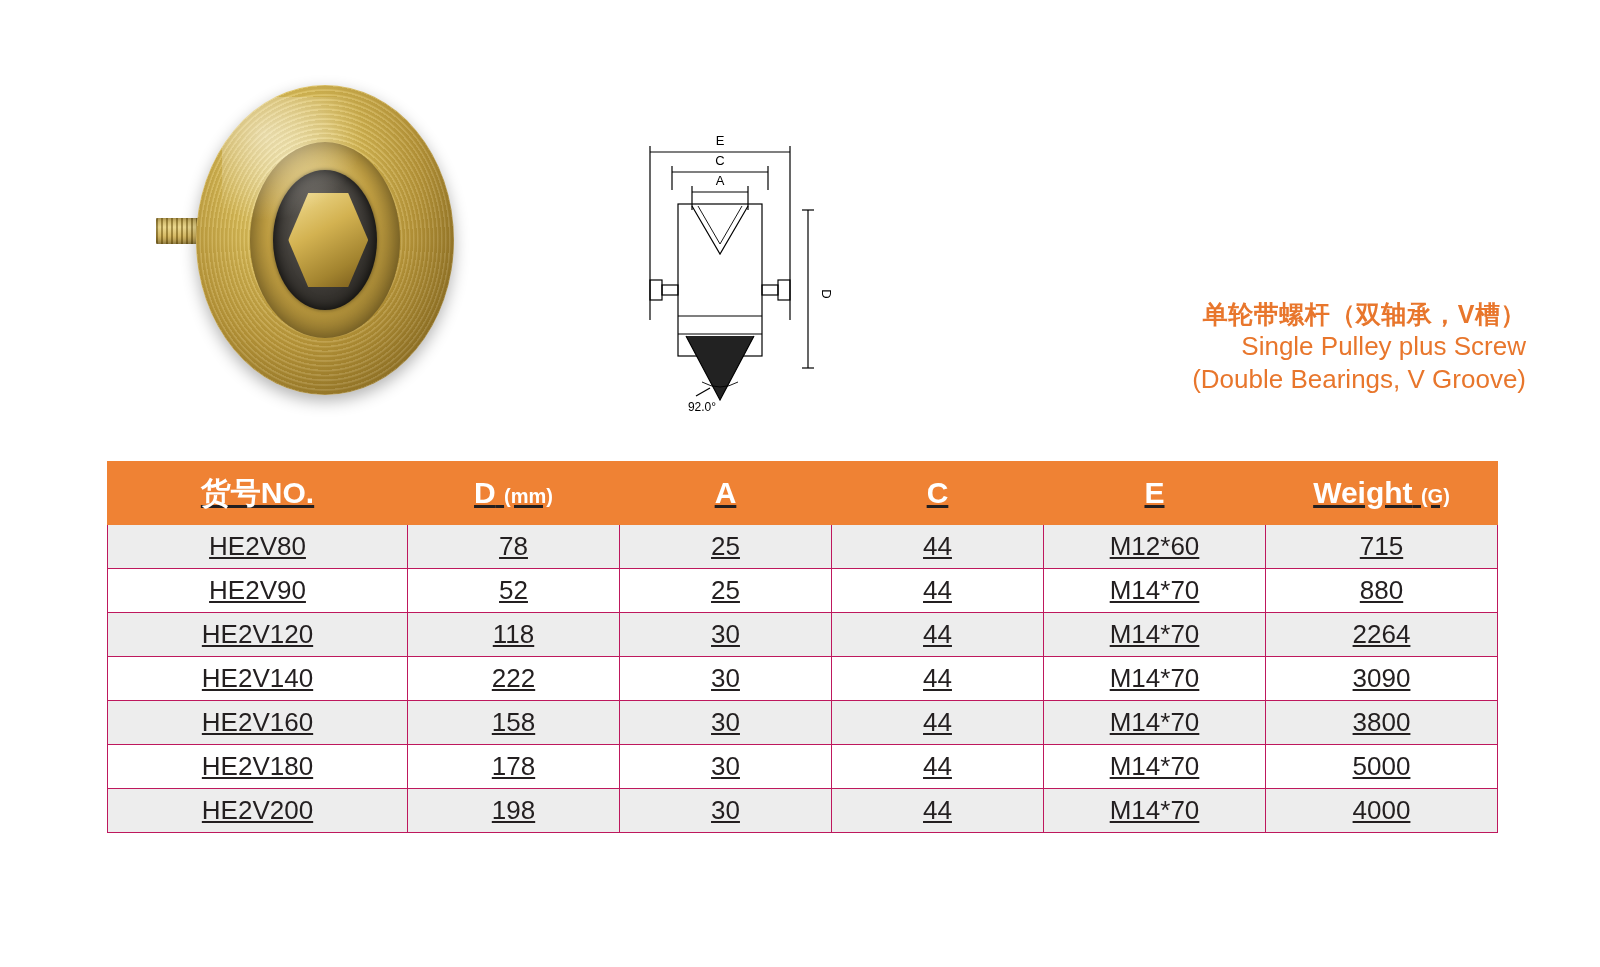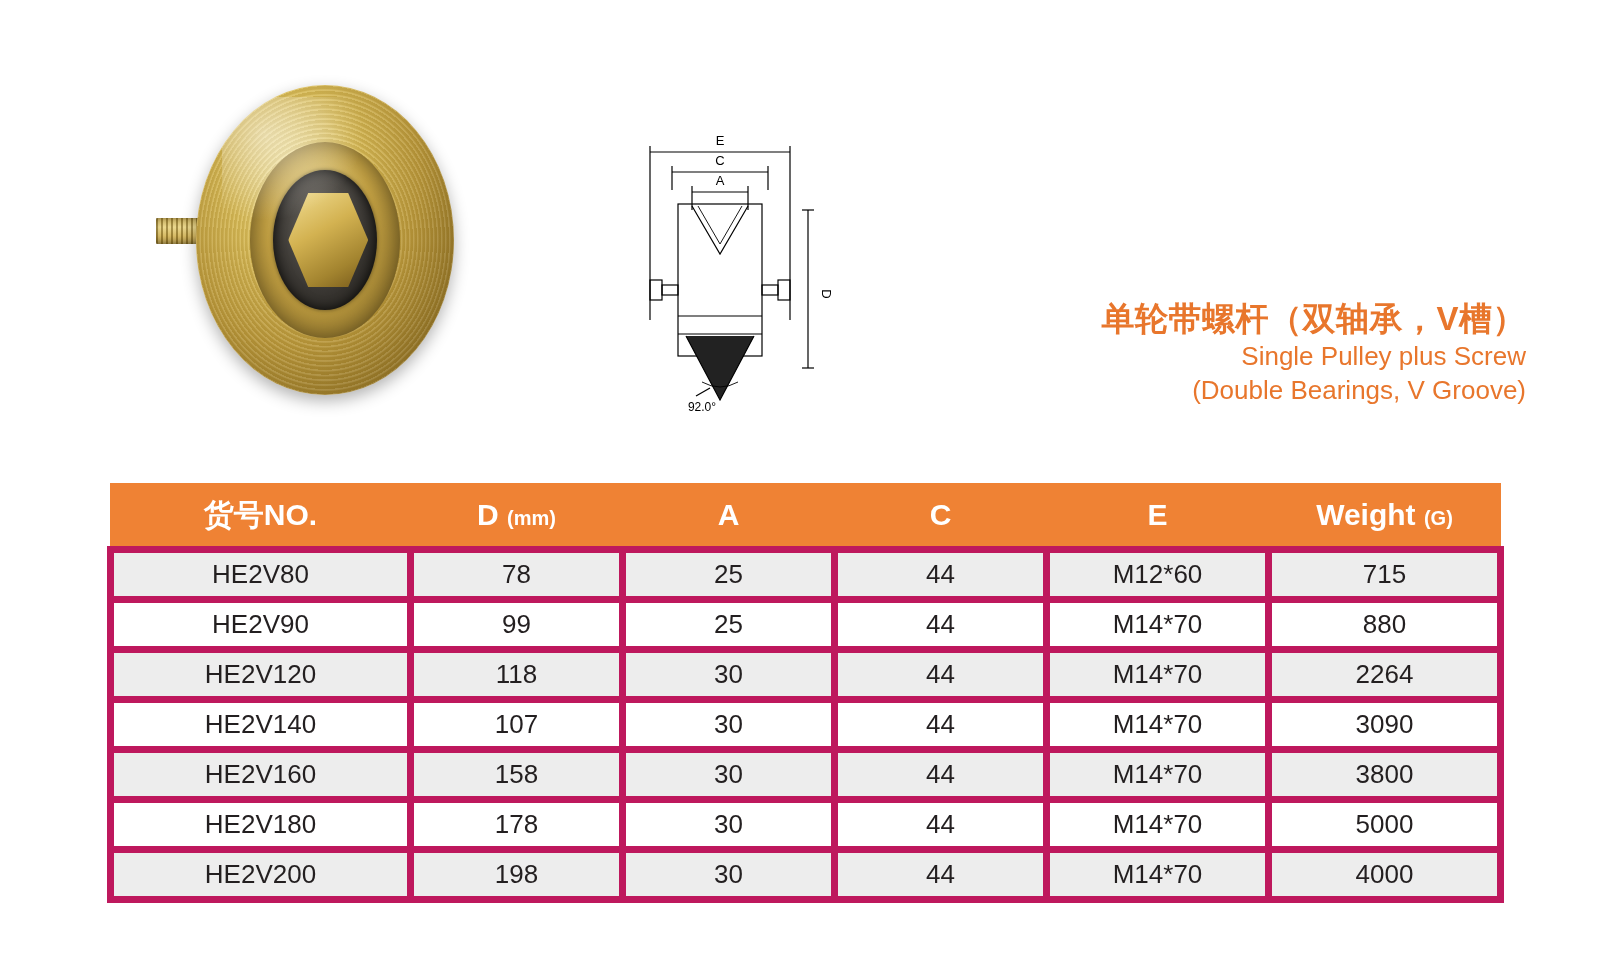--- a/index.html
+++ b/index.html
@@ -120,42 +120,43 @@
 
   
   .title-block {
     position: absolute;
     right: 74px;
     top: 298px;
     text-align: right;
     line-height: 1.28;
   }
   .title-cn {
-    font-size: 33px;
+    font-size: 25px;
     color: #e8762c;
     font-weight: 700;
     letter-spacing: .5px;
   }
   .title-en1, .title-en2 {
     font-size: 26px;
     color: #e8762c;
     font-weight: 400;
   }
 
   
   table.spec {
     position: absolute;
     left: 107px;
-    top: 483px;
+    top: 461px;
     width: 1390px;
     border-collapse: collapse;
     table-layout: fixed;
+    text-decoration: underline;
   }
   table.spec th, table.spec td {
-    border: 7px solid #be185d;
+    border: 1px solid #be185d;
     text-align: center;
     font-size: 26px;
     color: #231f20;
     height: 43px;
     padding: 0;
   }
   table.spec thead th {
     background: #ef8234;
     color: #ffffff;
     border: 1px solid #ef8234;
@@ -289,37 +290,37 @@
     <tr>
       <td>HE2V80</td>
       <td>78</td>
       <td>25</td>
       <td>44</td>
       <td>M12*60</td>
       <td>715</td>
     </tr>
     <tr>
       <td>HE2V90</td>
-      <td>99</td>
+      <td>52</td>
       <td>25</td>
       <td>44</td>
       <td>M14*70</td>
       <td>880</td>
     </tr>
     <tr>
       <td>HE2V120</td>
       <td>118</td>
       <td>30</td>
       <td>44</td>
       <td>M14*70</td>
       <td>2264</td>
     </tr>
     <tr>
       <td>HE2V140</td>
-      <td>107</td>
+      <td>222</td>
       <td>30</td>
       <td>44</td>
       <td>M14*70</td>
       <td>3090</td>
     </tr>
     <tr>
       <td>HE2V160</td>
       <td>158</td>
       <td>30</td>
       <td>44</td>

